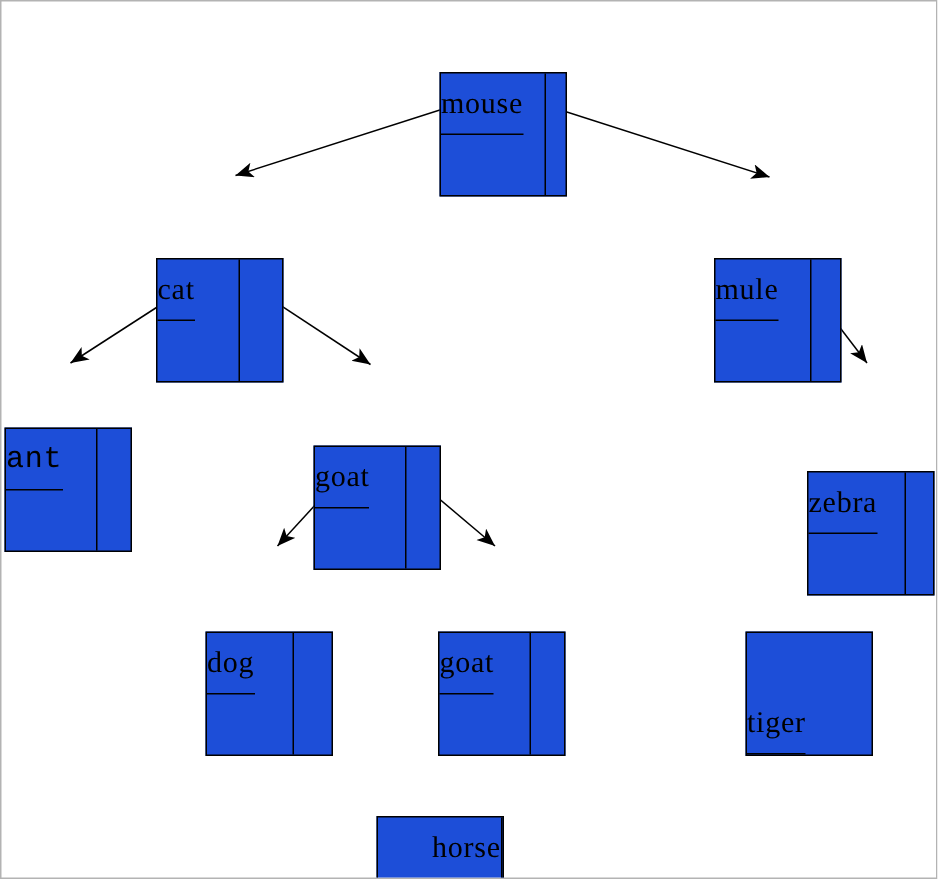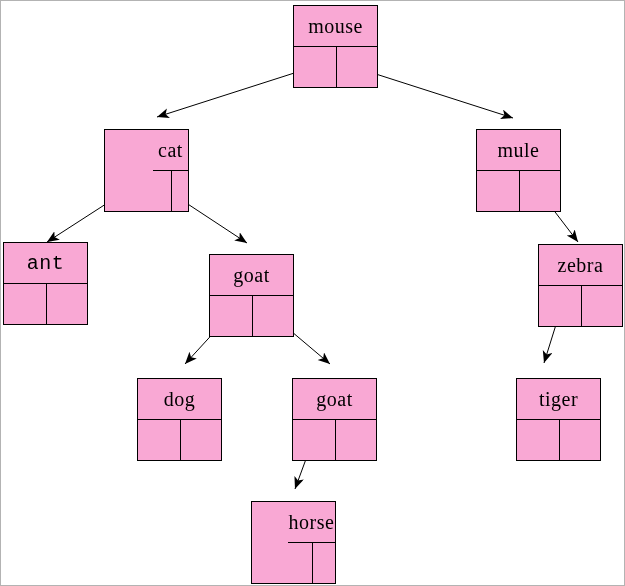--- a/index.html
+++ b/index.html
@@ -18,48 +18,49 @@
     left: 0; top: 0;
     width: 625px; height: 586px;
     pointer-events: none;
   }
   .node {
     position: absolute;
     width: 85px;
     height: 83px;
     box-sizing: border-box;
     border: 1.5px solid #000000;
-    background: #f9a8d4;
+    background: #1d4ed8;
     display: flex;
-    flex-direction: column;
+    flex-direction: row;
+    margin-top: 43px;
   }
   .node-label {
     height: 40px;
     border-bottom: 1.5px solid #000000;
     display: flex;
     align-items: center;
     justify-content: center;
     font-size: 20px;
     color: #000000;
     letter-spacing: 0.5px;
   }
   .node-cells { flex: 1; display: flex; }
   .cell-left  { width: 50%; border-right: 1.5px solid #000000; }
   .cell-right { flex: 1; }
 
   
   #node-mouse { left: 292px; top: 4px;   }
-  #node-cat   { left: 103px; top: 128px; padding-left: 48px; }
+  #node-cat   { left: 103px; top: 128px; }
   #node-mule  { left: 475px; top: 128px; justify-content: flex-end; }
   #node-ant   { left: 2px;   top: 241px; font-family: Liberation Mono, monospace; }
   #node-goat  { left: 208px; top: 253px; }
-  #node-zebra { left: 537px; top: 243px; }
+  #node-zebra { left: 537px; top: 270px; }
   #node-dog   { left: 136px; top: 377px; justify-content: center; }
   #node-lion  { left: 291px; top: 377px; }
-  #node-tiger { left: 515px; top: 377px; }
+  #node-tiger { left: 496px; top: 377px; align-items: flex-end; }
   #node-horse { left: 250px; top: 500px; padding-left: 36px; }
 </style>
 </head>
 <body>
 
 <div class="frame">
 
   <svg class="edges-layer" width="625" height="586" viewBox="0 0 625 586" xmlns="http://www.w3.org/2000/svg">
     <defs>
       <marker id="arrowhead" markerUnits="userSpaceOnUse" markerWidth="14" markerHeight="12" refX="12" refY="5" orient="auto">

